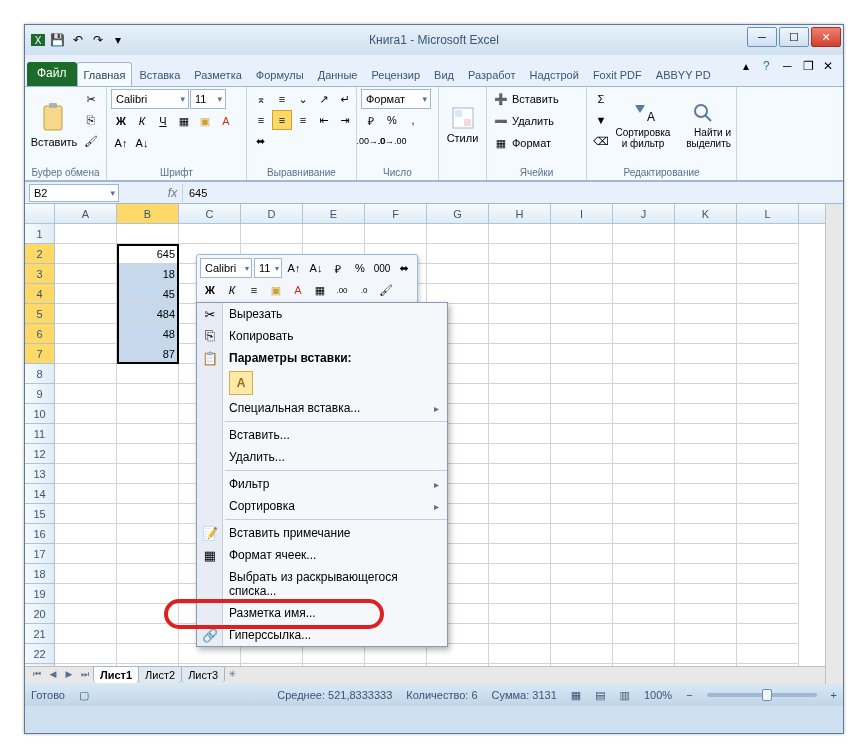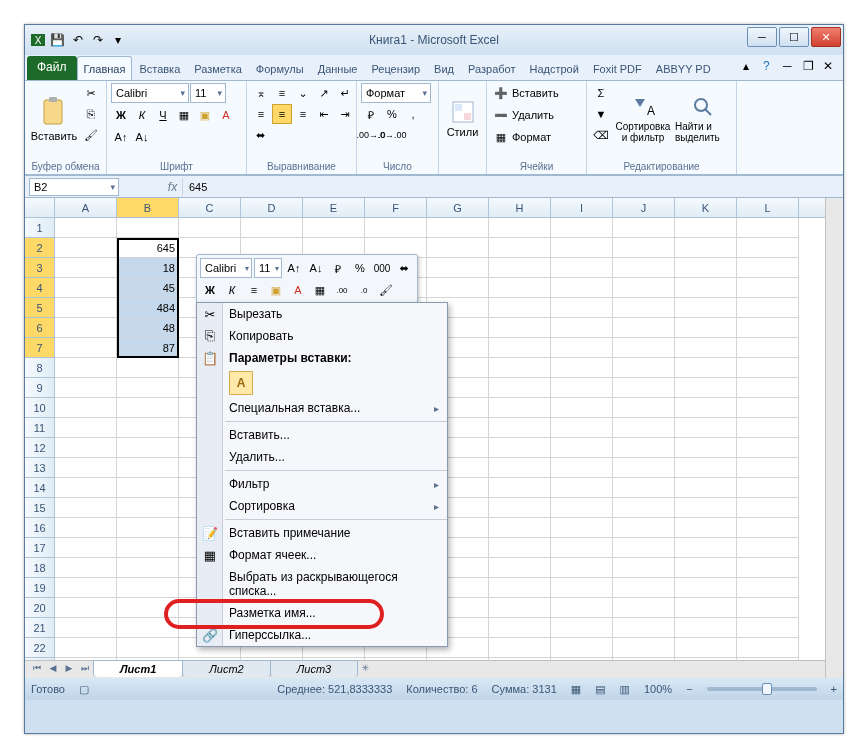--- a/index.html
+++ b/index.html
@@ -11,21 +11,21 @@
 .titlebar { height: 30px; background: linear-gradient(#e8f1fb,#cfe0ef); display: flex; align-items: center; padding: 0 4px; position: relative; }
 .title-left { display: flex; align-items: center; gap: 2px; }
 .qat-icon { width: 18px; height: 18px; display: inline-flex; align-items: center; justify-content: center; }
 .title-text { position: absolute; left: 0; right: 0; text-align: center; font-size: 12px; color: #3a5575; pointer-events: none; }
 .win-controls { position: absolute; right: 2px; top: 2px; display: flex; gap: 2px; }
 .win-btn { width: 30px; height: 20px; border: 1px solid #6a8fb5; background: linear-gradient(#f0f6fc,#d0e0f0); border-radius: 2px; display: flex; align-items: center; justify-content: center; font-size: 11px; }
 .win-btn.close { background: linear-gradient(#f08070,#d04030); color: #fff; border-color: #a03020; }
 
 
 .ribbon { background: #e8f1fb; border-bottom: 1px solid #a0b8d0; }
-.tabs { display: flex; align-items: flex-end; height: 26px; padding-left: 2px; border-bottom: 1px solid #a0b8d0; position: relative; }
+.tabs { display: flex; align-items: flex-end; height: 32px; padding-left: 2px; border-bottom: 1px solid #a0b8d0; position: relative; }
 .file-tab { background: #1c6b2a; color: #fff; padding: 4px 10px; border-radius: 3px 3px 0 0; font-size: 12px; height: 24px; }
 .tab { padding: 4px 6px; font-size: 11px; color: #3a5575; height: 24px; display: flex; align-items: center; cursor: pointer; border: 1px solid transparent; border-bottom: none; }
 .tab.active { background: #f5faff; border-color: #a0b8d0; border-radius: 3px 3px 0 0; color: #2a4060; }
 .tab-right { position: absolute; right: 4px; top: 4px; display: flex; gap: 4px; }
 .tab-right .mini { width: 16px; height: 16px; }
 
 
 .ribbon-body { background: #f5faff; display: flex; height: 94px; border-bottom: 1px solid #a0b8d0; }
 .group { border-right: 1px solid #c5d5e5; padding: 2px 4px; display: flex; flex-direction: column; justify-content: space-between; }
 .group-label { font-size: 10px; text-align: center; color: #5a7090; padding-top: 1px; }
@@ -60,21 +60,21 @@
 .selected-cell { background: #c6d9ec !important; }
 .active-cell { background: #fff !important; }
 
 
 .scroll-v { position: absolute; right: 0; top: 0; bottom: 0; width: 18px; background: #e8e8e8; border-left: 1px solid #c0c0c0; }
 .scroll-h { position: absolute; left: 0; right: 18px; bottom: 0; height: 18px; background: #e8e8e8; border-top: 1px solid #c0c0c0; display: flex; align-items: center; }
 
 
 .sheet-tabs { position: absolute; bottom: 0; left: 0; height: 20px; display: flex; align-items: center; padding-left: 4px; gap: 0; z-index: 2; }
 .sheet-nav { width: 16px; height: 16px; display: inline-flex; align-items: center; justify-content: center; font-size: 9px; color: #5a7090; }
-.sheet-tab { padding: 2px 26px; font-size: 11px; background: #e0e8f0; border: 1px solid #a0b8d0; border-bottom: none; border-radius: 0 0 4px 4px; margin-right: -1px; font-style: italic; }
+.sheet-tab { padding: 2px 6px; font-size: 11px; background: #e0e8f0; border: 1px solid #a0b8d0; border-bottom: none; border-radius: 0 0 4px 4px; margin-right: -1px; }
 .sheet-tab.active { background: #fff; font-weight: bold; }
 
 
 .status-bar { height: 22px; background: linear-gradient(#d8e8f5,#c0d5e8); display: flex; align-items: center; padding: 0 6px; font-size: 11px; color: #3a5575; gap: 14px; }
 .status-bar .spacer { flex: 1; }
 .zoom-slider { width: 110px; height: 4px; background: #a0b8d0; position: relative; border-radius: 2px; }
 .zoom-slider .thumb { position: absolute; left: 50%; top: -4px; width: 10px; height: 12px; background: #f0f6fc; border: 1px solid #6a8fb5; border-radius: 2px; }
 
 
 .mini-toolbar { position: absolute; left: 196px; top: 254px; background: #f3f6fb; border: 1px solid #a0b8d0; border-radius: 3px; padding: 3px; box-shadow: 1px 2px 4px rgba(0,0,0,0.25); z-index: 10; }
@@ -271,21 +271,21 @@
                 <path d="M4 4 L14 4 L9 12 Z" fill="#5a7aa0"></path>
                 <text x="16" y="20" font-size="12">A</text>
               </svg>
             <span style="font-size:10px;line-height:11px;text-align:center;">Сортировка и фильтр</span>
           </div>
           <div class="big-btn" style="width:56px;">
             <svg width="24" height="24" viewBox="0 0 24 24">
                 <circle cx="10" cy="10" r="6" fill="none" stroke="#5a7aa0" stroke-width="2"></circle>
                 <line x1="14" y1="14" x2="20" y2="20" stroke="#5a7aa0" stroke-width="2"></line>
               </svg>
-            <span style="font-size:10px;line-height:11px;text-align:left;">Найти и выделить</span>
+            <span style="font-size:10px;line-height:11px;text-align:right;">Найти и выделить</span>
           </div>
         </div>
         <div class="group-label">Редактирование</div>
       </div>
     </div>
   </div>
 
   <div class="formula-bar">
     <div class="name-box">B2</div>
     <div style="width:40px;display:flex;gap:2px;">

